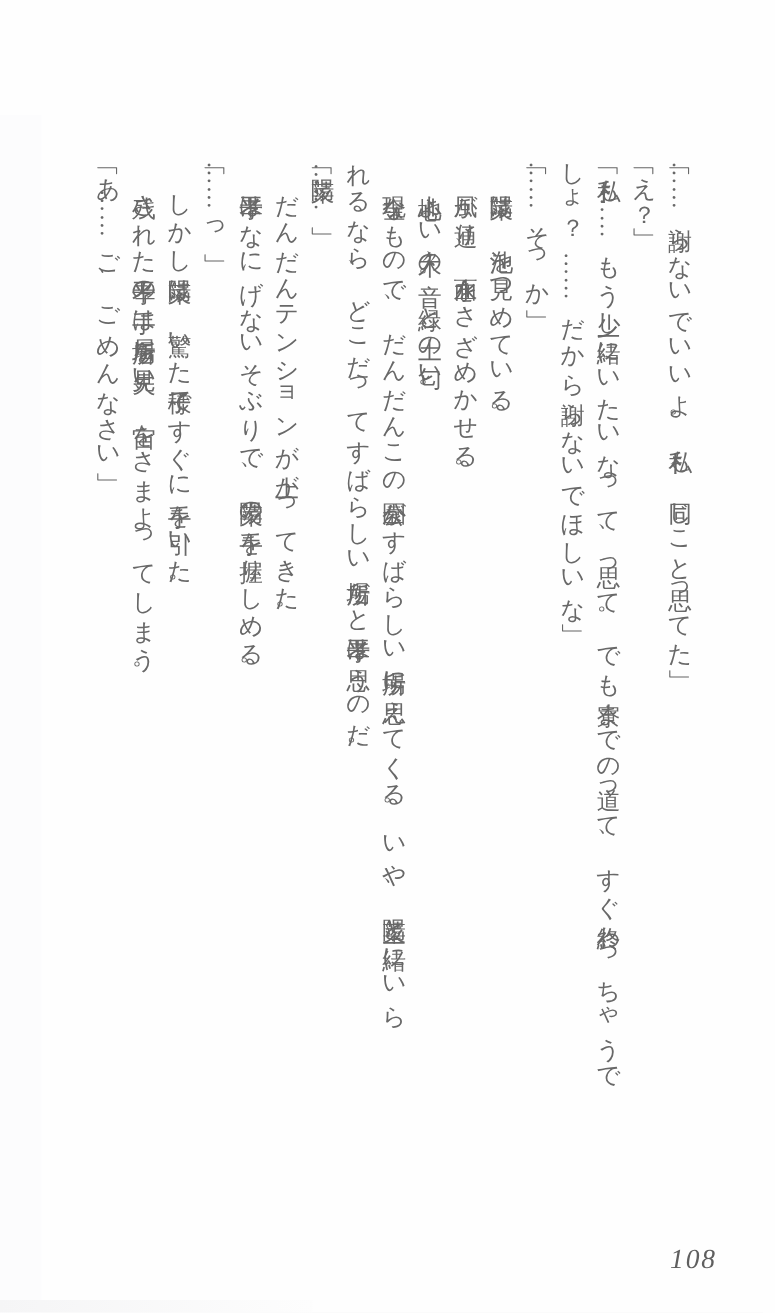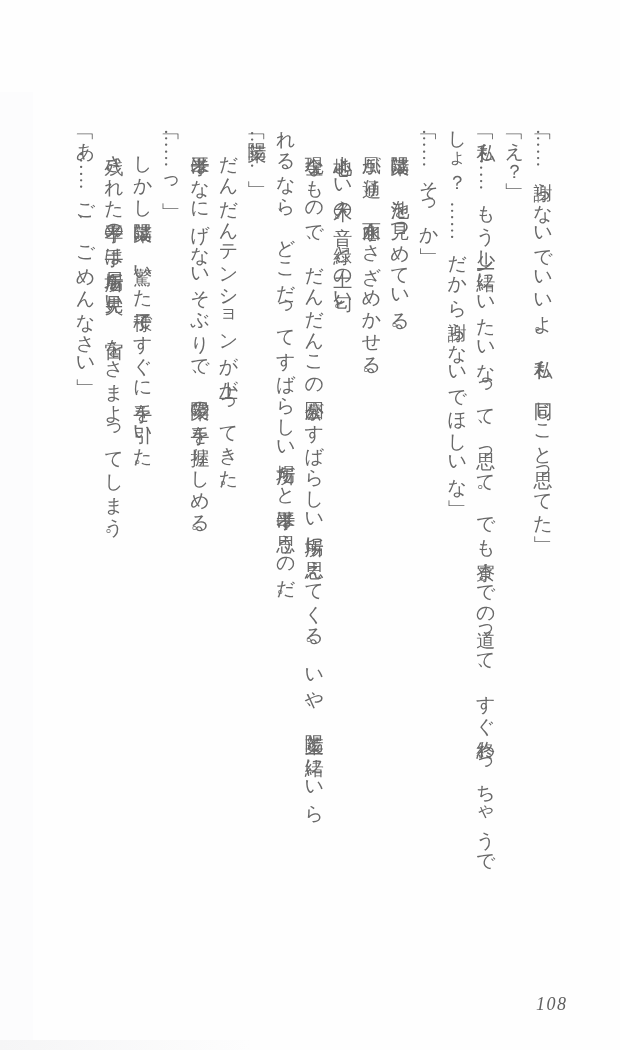--- a/index.html
+++ b/index.html
@@ -54,21 +54,21 @@
     white-space: nowrap;
   }
   .col.dialogue   { text-indent: 11px; }
   .col.narrative  { text-indent: 25px; }
   .col.continuation { text-indent: 0; }
   .page-number {
     position: absolute;
     top: 994px;
     left: 536px;
     font-style: italic;
-    font-size: 18px;
+    font-size: 22px;
     letter-spacing: 1.5px;
     color: #5f5f5f;
   }
 </style>
 </head>
 <body>
 
 <div class="page">
 
   <div class="scan-edge-left"></div>

